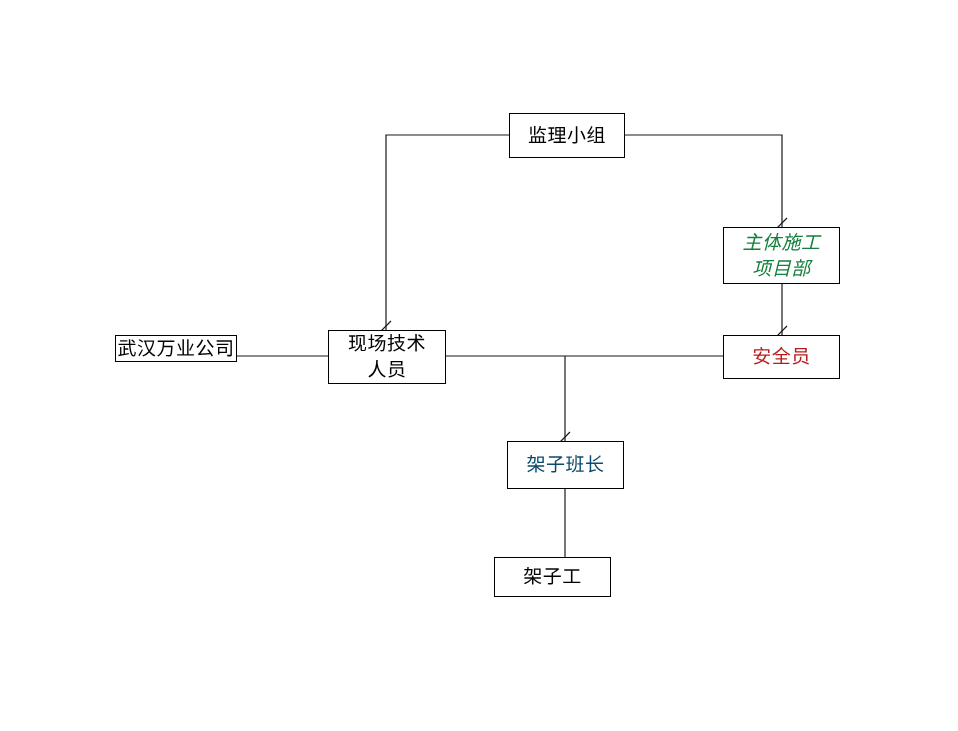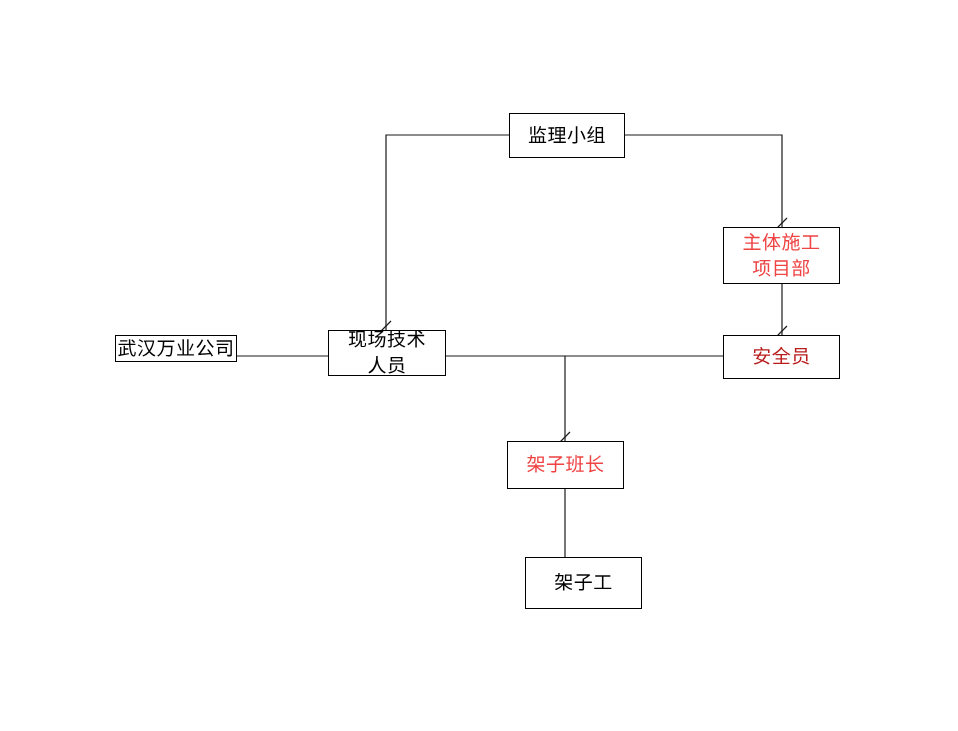--- a/index.html
+++ b/index.html
@@ -66,35 +66,35 @@
         <polyline points="446,356 723,356" fill="none" stroke="#1a1a1a" stroke-width="1.2"></polyline>
         <polyline points="565,356 565,441" fill="none" stroke="#1a1a1a" stroke-width="1.2" marker-end="url(#arrow-open)"></polyline>
         <polyline points="565,489 565,557" fill="none" stroke="#1a1a1a" stroke-width="1.2"></polyline>
       </g>
   </svg>
 
   <div id="node-layer">
       <div class="node-box" style="left: 509px; top: 113px; width: 116px; height: 45px; border-color: rgb(0, 0, 0); background: rgb(255, 255, 255); color: rgb(0, 0, 0);">
         <span class="node-line">监理小组</span>
       </div>
-      <div class="node-box" style="left: 723px; top: 227px; width: 117px; height: 57px; border-color: rgb(0, 0, 0); background: rgb(255, 255, 255); color: #ef4444;">
+      <div class="node-box" style="left: 723px; top: 227px; width: 117px; height: 57px; border-color: rgb(0, 0, 0); background: rgb(255, 255, 255); color: #15803d; font-style: italic;">
         <span class="node-line">主体施工</span>
         <span class="node-line">项目部</span>
       </div>
       <div class="node-box" style="left: 115px; top: 335px; width: 122px; height: 27px; border-color: rgb(0, 0, 0); background: rgb(255, 255, 255); color: rgb(0, 0, 0);">
         <span class="node-line">武汉万业公司</span>
       </div>
-      <div class="node-box" style="left: 328px; top: 330px; width: 118px; height: 46px; border-color: rgb(0, 0, 0); background: rgb(255, 255, 255); color: rgb(0, 0, 0);">
+      <div class="node-box" style="left: 328px; top: 330px; width: 118px; height: 54px; border-color: rgb(0, 0, 0); background: rgb(255, 255, 255); color: rgb(0, 0, 0);">
         <span class="node-line">现场技术</span>
         <span class="node-line">人员</span>
       </div>
       <div class="node-box" style="left: 723px; top: 335px; width: 117px; height: 44px; border-color: rgb(0, 0, 0); background: rgb(255, 255, 255); color: #b91c1c;">
         <span class="node-line">安全员</span>
       </div>
-      <div class="node-box" style="left: 507px; top: 441px; width: 117px; height: 48px; border-color: rgb(0, 0, 0); background: rgb(255, 255, 255); color: #ef4444;">
+      <div class="node-box" style="left: 507px; top: 441px; width: 117px; height: 48px; border-color: rgb(0, 0, 0); background: rgb(255, 255, 255); color: #0c4a6e;">
         <span class="node-line">架子班长</span>
       </div>
-      <div class="node-box" style="left: 525px; top: 557px; width: 117px; height: 52px; border-color: rgb(0, 0, 0); background: rgb(255, 255, 255); color: rgb(0, 0, 0);">
+      <div class="node-box" style="left: 494px; top: 557px; width: 117px; height: 40px; border-color: rgb(0, 0, 0); background: rgb(255, 255, 255); color: rgb(0, 0, 0);">
         <span class="node-line">架子工</span>
       </div>
     </div>
 
 </div>
 
 </body></html>

